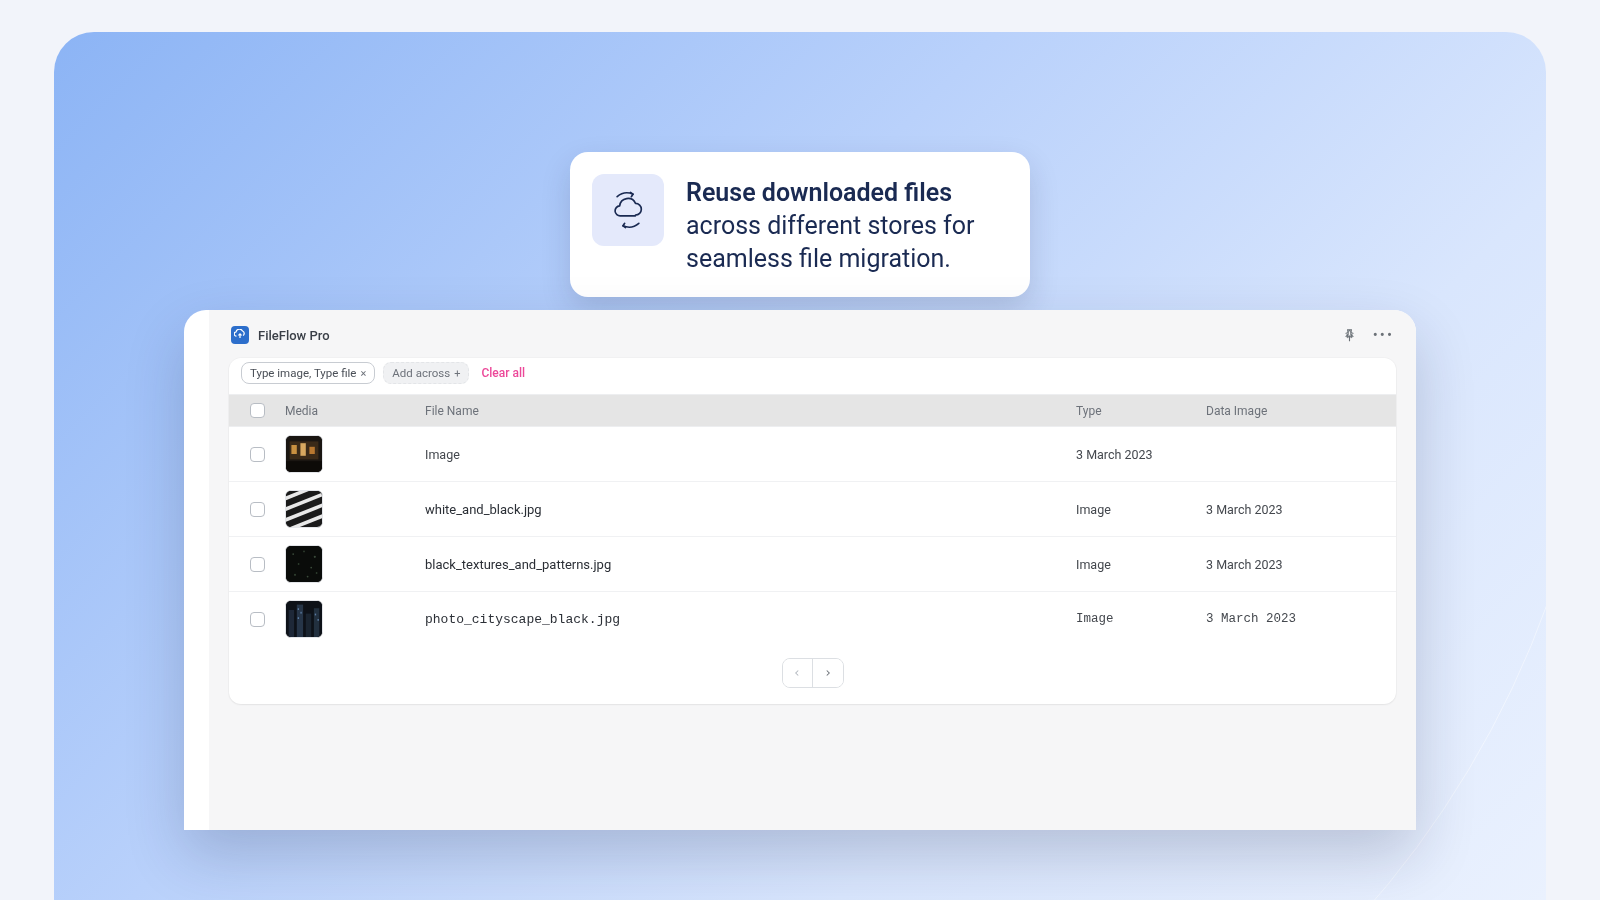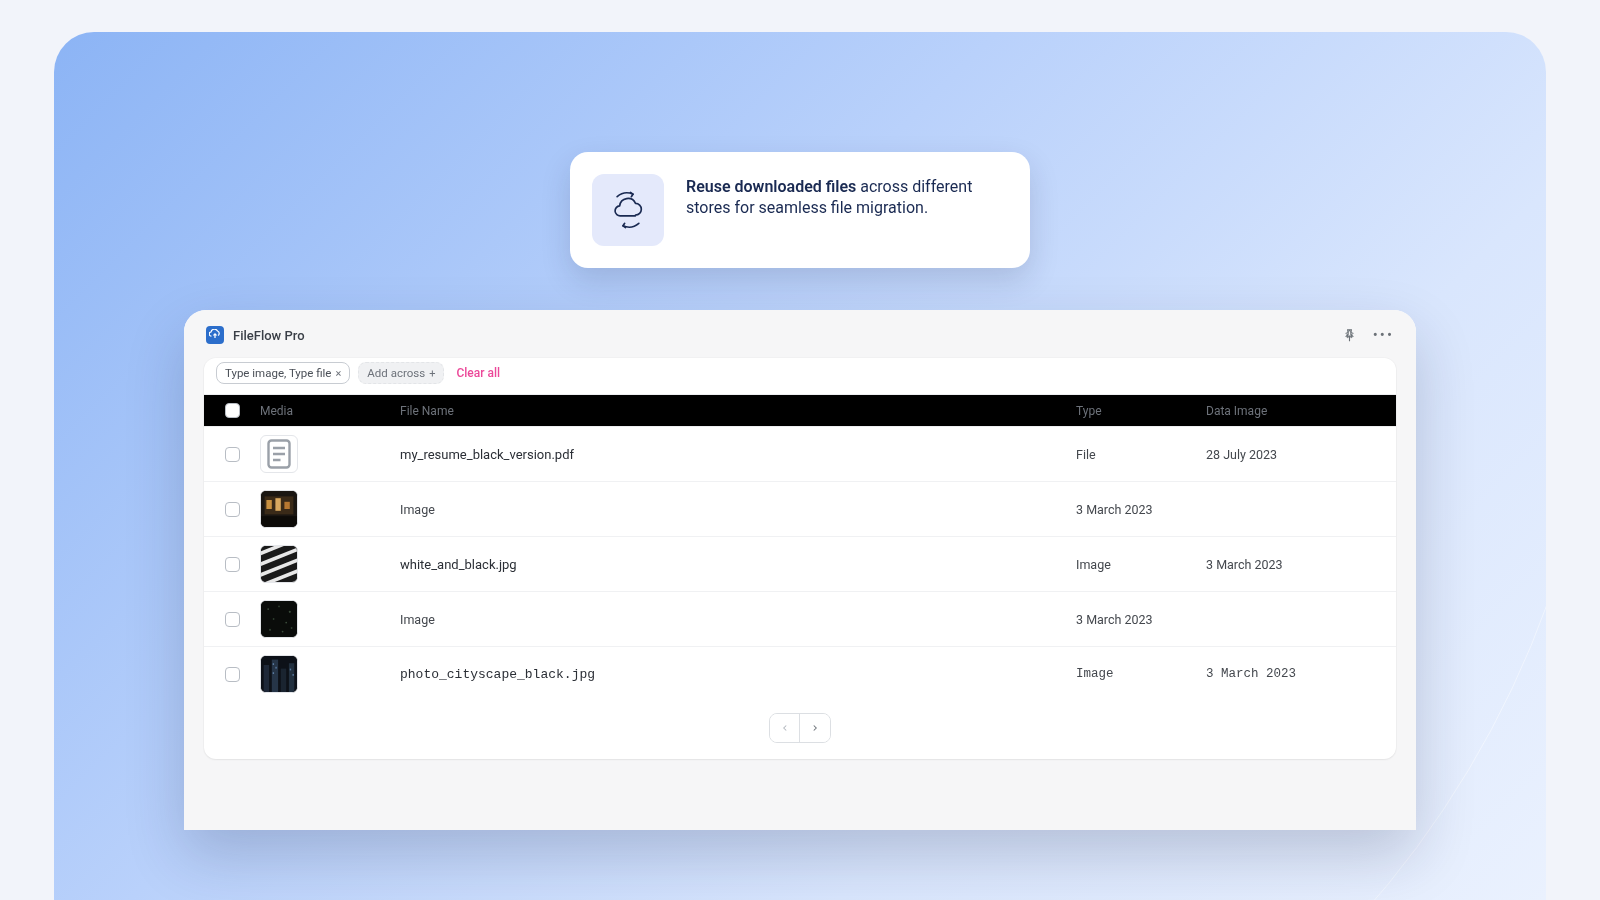--- a/index.html
+++ b/index.html
@@ -31,33 +31,33 @@
     gap: 22px;
     align-items: flex-start;
   }
   .promo-icon {
     width: 72px; height: 72px; flex: 0 0 72px;
     background: #e4e9fb;
     border-radius: 12px;
     display: flex; align-items: center; justify-content: center;
     color: #1a2a52;
   }
-  .promo-text { font-size: 16px; line-height: 1.32; color: #1a2a52; font-weight: 400; padding-top:2px;}
+  .promo-text { font-size: 25px; line-height: 1.32; color: #1a2a52; font-weight: 400; padding-top:2px;}
   .promo-text b { font-weight: 650; }
 
   
   .window {
     position: absolute;
     left: 130px; right: 130px; top: 278px;
     background: #fff;
     border-radius: 22px 22px 0 0;
     box-shadow: 0 25px 60px rgba(20,30,70,0.20);
     overflow: hidden;
   }
-  .app-chrome { background:#f6f6f7; padding: 16px 20px 0 20px; min-height: 520px; }
+  .app-chrome { background:#f6f6f7; padding: 16px 20px 0 20px; min-height: 520px; margin-left: 25px; }
   .app-header { display:flex; align-items:center; justify-content:space-between; padding: 0 2px 14px 2px; }
   .app-title-wrap { display:flex; align-items:center; gap:9px; }
   .app-logo {
     width:18px; height:18px; border-radius:4px; background:#2c6ecb;
     display:flex; align-items:center; justify-content:center; color:#fff;
   }
   .app-title { font-size:13px; color:#3a3f47; font-weight:500; }
   .app-header-right { display:flex; align-items:center; gap:14px; color:#6b7177; }
   .icon-btn-sm { width:18px; height:18px; display:flex; align-items:center; justify-content:center; cursor:pointer; }
   .dots { letter-spacing:2px; font-size:15px; line-height:1; cursor:pointer; color:#6b7177;}
@@ -87,21 +87,21 @@
   .clear-all { color:#ec4899; font-size:12px; font-weight:500; cursor:pointer; margin-left:4px;}
 
   .thead, .trow {
     display:grid;
     grid-template-columns: 56px 140px 1fr 130px 190px;
     align-items:center;
   }
   .thead {
     border-top:1px solid #edeef0; border-bottom:1px solid #edeef0;
     padding: 8px 0; font-size:12px; color:#6d727a;
-    background:#000000;
+    background:#e5e5e5;
   }
   .thead > div, .trow > div { padding-left: 0; }
   .col-check { display:flex; justify-content:center; }
   .checkbox {
     width:15px; height:15px; border:1.5px solid #b8bdc4; border-radius:4px; background:#fff; cursor:pointer;
   }
   .trow { border-bottom:1px solid #f0f1f3; min-height:52px; padding:8px 0; font-size:13px; color:#2b2f36;}
   .trow:last-of-type { border-bottom:none;font-family:Liberation Mono, monospace; }
   .thumb {
     width:38px; height:38px; border-radius:6px; border:1px solid #e4e6ea; overflow:hidden;
@@ -190,38 +190,20 @@
           <div>Type</div>
           <div>Data Image</div>
         </div>
 
         <div id="rows">
             <div class="trow">
               <div class="col-check">
                 <div class="checkbox"></div>
               </div>
               <div>
-                <div class="thumb doc">
-                  <svg viewBox="0 0 24 24" width="18" height="18" fill="none" stroke="#9aa0a8" stroke-width="1.6">
-                    <rect x="5" y="3" width="14" height="18" rx="2"></rect>
-                    <line x1="8" y1="8" x2="16" y2="8"></line>
-                    <line x1="8" y1="12" x2="16" y2="12"></line>
-                    <line x1="8" y1="16" x2="13" y2="16"></line>
-                  </svg>
-                </div>
-              </div>
-              <div>my_resume_black_version.pdf</div>
-              <div class="ftype">File</div>
-              <div class="fdate">28 July 2023</div>
-            </div>
-            <div class="trow">
-              <div class="col-check">
-                <div class="checkbox"></div>
-              </div>
-              <div>
                 <div class="thumb ">
                   <svg viewBox="0 0 40 40">
                     <rect width="40" height="40" fill="#1a1612"></rect>
                     <rect x="4" y="6" width="32" height="20" fill="#3a2a18"></rect>
                     <rect x="6" y="10" width="6" height="10" fill="#c89040"></rect>
                     <rect x="16" y="8" width="6" height="14" fill="#d8a860"></rect>
                     <rect x="26" y="12" width="6" height="8" fill="#b87830"></rect>
                     <rect x="0" y="28" width="40" height="12" fill="#0d0b08"></rect>
                   </svg>
                 </div>
@@ -263,20 +245,21 @@
                     <circle cx="20" cy="6" r="1" fill="#2f3e2f"></circle>
                     <circle cx="32" cy="12" r="1.2" fill="#3a4a3a"></circle>
                     <circle cx="14" cy="20" r="1" fill="#2f3e2f"></circle>
                     <circle cx="28" cy="24" r="1" fill="#3a4a3a"></circle>
                     <circle cx="10" cy="32" r="1.2" fill="#2f3e2f"></circle>
                     <circle cx="24" cy="34" r="1" fill="#3a4a3a"></circle>
                     <circle cx="34" cy="30" r="1" fill="#2f3e2f"></circle>
                   </svg>
                 </div>
               </div>
+              <div>black_textures_and_patterns.jpg</div>
               <div class="ftype">Image</div>
               <div class="fdate">3 March 2023</div>
             </div>
             <div class="trow">
               <div class="col-check">
                 <div class="checkbox"></div>
               </div>
               <div>
                 <div class="thumb ">
                   <svg viewBox="0 0 40 40">

